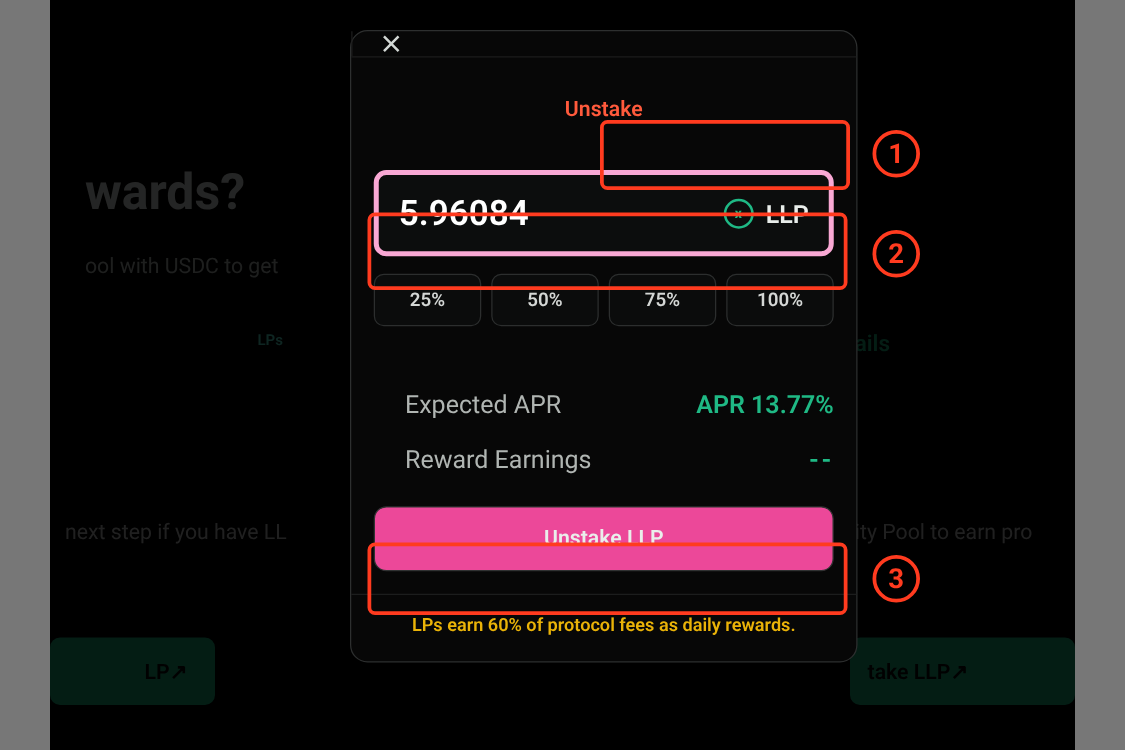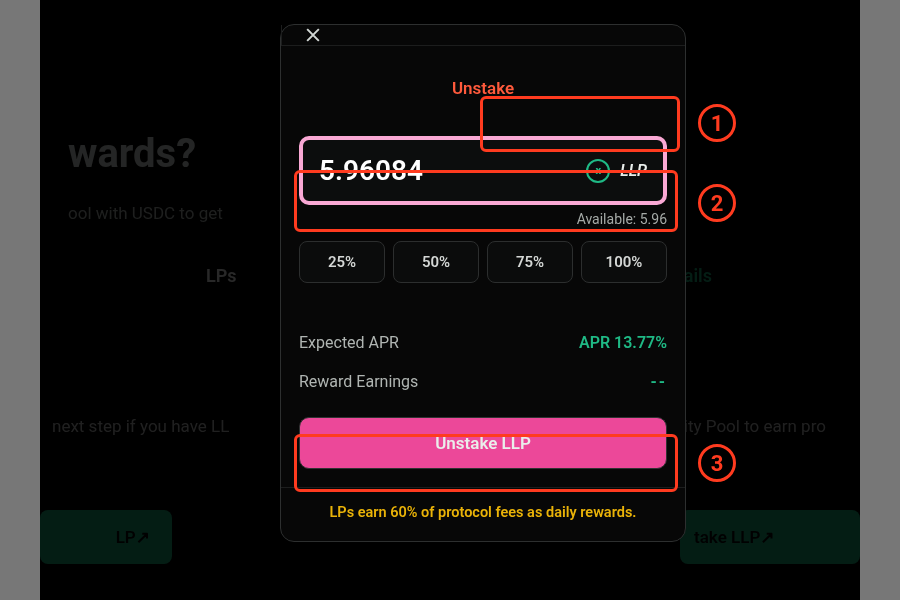--- a/index.html
+++ b/index.html
@@ -4,21 +4,21 @@
   <style>
     * { margin:0; padding:0; box-sizing:border-box; font-family:-apple-system,BlinkMacSystemFont,"Segoe UI",Roboto,sans-serif; }
     html,body{width:900px;height:600px;overflow:hidden;background:#4a4a4a;}
     .stage{position:relative;width:900px;height:600px;}
     .letterbox-l,.letterbox-r{position:absolute;top:0;width:40px;height:600px;background:#777;}
     .letterbox-l{left:0;} .letterbox-r{right:0;}
     .app{position:absolute;left:40px;top:0;width:820px;height:600px;background:#000;overflow:hidden;}
     .bg{position:absolute;inset:0;padding:60px 28px 0;opacity:.35;pointer-events:none;color:#cfd4d2;}
     .bg h1{font-size:40px;font-weight:700;color:#e9edea;margin-top:70px;}
     .bg .sub{font-size:17px;margin-top:26px;color:#bfc6c2;}
-    .bg .lps{position:absolute;top:265px;left:166px;color:#ffffff;font-size:18px;font-weight:600;}
+    .bg .lps{position:absolute;top:265px;left:166px;color:#5eead4;font-size:12px;font-weight:600;}
     .bg .ails{position:absolute;top:265px;right:148px;color:#1fb985;font-size:18px;font-weight:600;}
     .bg .maybe{position:absolute;top:416px;left:12px;font-size:17px;color:#cfcfcf;width:780px;white-space:nowrap;}
     .bg .pill{position:absolute;top:510px;height:54px;border-radius:8px;background:#1fb985;color:#0b0b0b;display:flex;align-items:center;font-size:17px;font-weight:600;padding:0 22px;}
     .bg .pill.left{left:0;width:132px;justify-content:flex-end;}
     .bg .pill.right{right:0;width:180px;justify-content:flex-start;padding-left:14px;text-align:center;}
     .scrim{position:absolute;inset:0;background:rgba(0,0,0,.55);}
 
     .modal{position:absolute;left:240px;top:24px;width:406px;background:#070707;border:1px solid #2d2f2f;border-radius:14px;color:#e9edea;}
     .m-head{display:flex;align-items:stretch;border-bottom:1px solid #1c1d1d;}
     .m-title{flex:1;padding:20px 22px;font-size:19px;font-weight:600;}
@@ -32,29 +32,29 @@
     .tab-hl{position:absolute;border:3px solid #ff3b1f;border-radius:6px;}
     .hl1{left:440px;top:96px;width:200px;height:56px;}
     .callout{position:absolute;width:38px;height:38px;border:3px solid #ff3b1f;border-radius:50%;display:flex;align-items:center;justify-content:center;color:#ff3b1f;font-size:22px;font-weight:700;}
     .c1{left:658px;top:104px;} .c2{left:658px;top:184px;} .c3{left:658px;top:444px;}
 
     .amount-box{margin-top:24px;border:4px solid #f9a8d4;border-radius:10px;padding:14px 16px 14px;background:#0c0d0d;}
     .amt-row{display:flex;align-items:center;justify-content:space-between;}
     .amt{font-size:28px;font-weight:600;color:#fff;background:transparent;border:none;outline:none;width:200px;}
     .tok{display:flex;align-items:center;gap:10px;}
     .tok-ico{width:24px;height:24px;border:2px solid #1fb985;border-radius:50%;display:flex;align-items:center;justify-content:center;color:#1fb985;font-size:11px;font-weight:800;}
-    .tok-lbl{font-size:16px;font-weight:600;font-style:italic;}
+    .tok-lbl{font-size:20px;font-weight:600;}
     .avail{text-align:right;color:#a5aaa7;font-size:14px;margin-top:6px;}
     .hl2{left:254px;top:170px;width:384px;height:62px;}
 
     .pct-row{display:flex;gap:8px;margin-top:14px;}
     .pct{flex:1;height:42px;border:1px solid #2c2e2e;border-radius:8px;background:#0b0c0c;color:#d4d7d5;font-size:15px;font-weight:600;cursor:pointer;}
 
     .rows{margin-top:40px;}
-    .row{display:flex;justify-content:space-between;align-items:center;font-size:16px;padding:10px 0;color:#cfd3d0;}
+    .row{display:flex;justify-content:space-between;align-items:center;font-size:20px;padding:10px 0;color:#cfd3d0;margin-left:25px;}
     .row .label{color:#b0b5b2;}
     .row .apr{color:#1fb985;font-weight:600;}
     .row .dash{color:#1fb985;font-weight:700;letter-spacing:2px;}
 
     .cta{margin:16px 0 0;width:100%;height:52px;border-radius:10px;border:1px solid #303232;background:#ec4899;color:#eaeeeb;font-size:17px;font-weight:600;cursor:pointer;}
     .hl3{left:254px;top:434px;width:384px;height:58px;}
 
     .note{margin:18px -18px 0;padding:16px 18px 20px;border-top:1px solid #1c1d1d;text-align:center;color:#eab308;font-size:14.5px;font-weight:600;}
   </style>
 </head>
@@ -97,23 +97,20 @@
 
         <div class="amount-box">
           <div class="amt-row">
             <input class="amt" value="5.96084" style="">
             <div class="tok">
               <span class="tok-ico">x</span>
               <span class="tok-lbl">LLP</span>
             </div>
           </div>
         </div>
-        <div class="avail">
-          <span>Available:</span> <span>5.96</span>
-        </div>
 
         <div class="pct-row">
           <button class="pct">25%</button>
           <button class="pct">50%</button>
           <button class="pct">75%</button>
           <button class="pct">100%</button>
         </div>
 
         <div class="rows">
           <div class="row">

